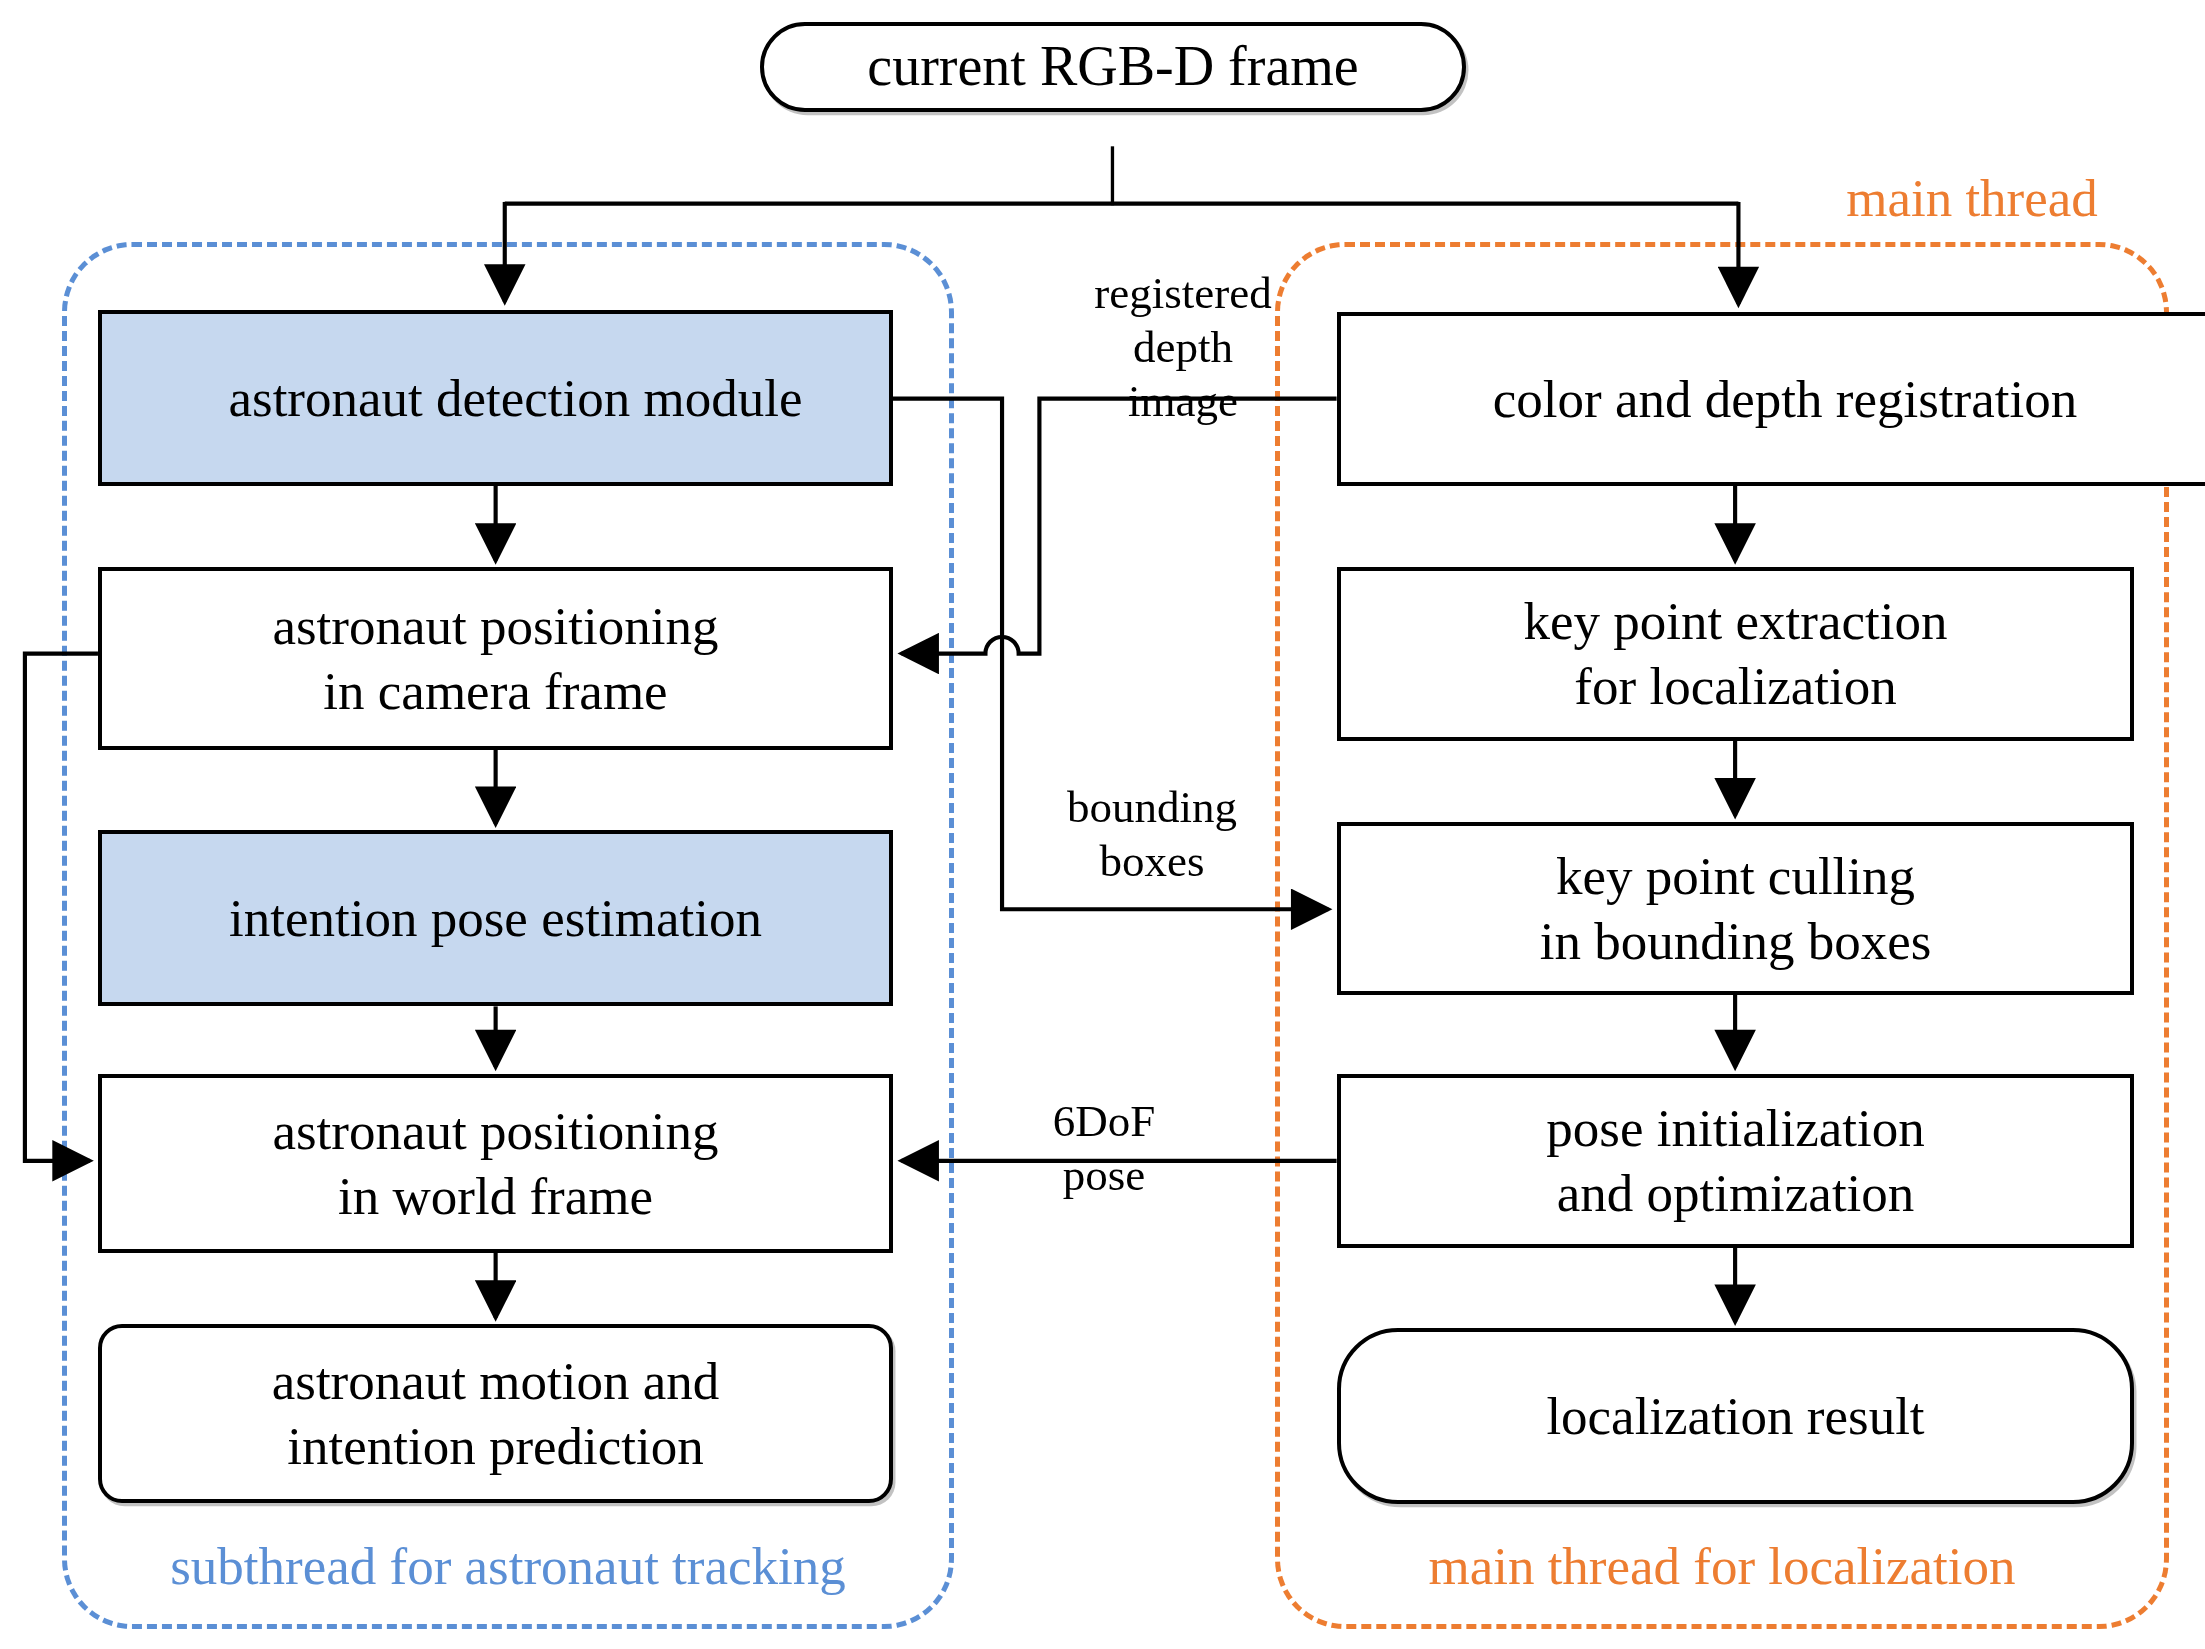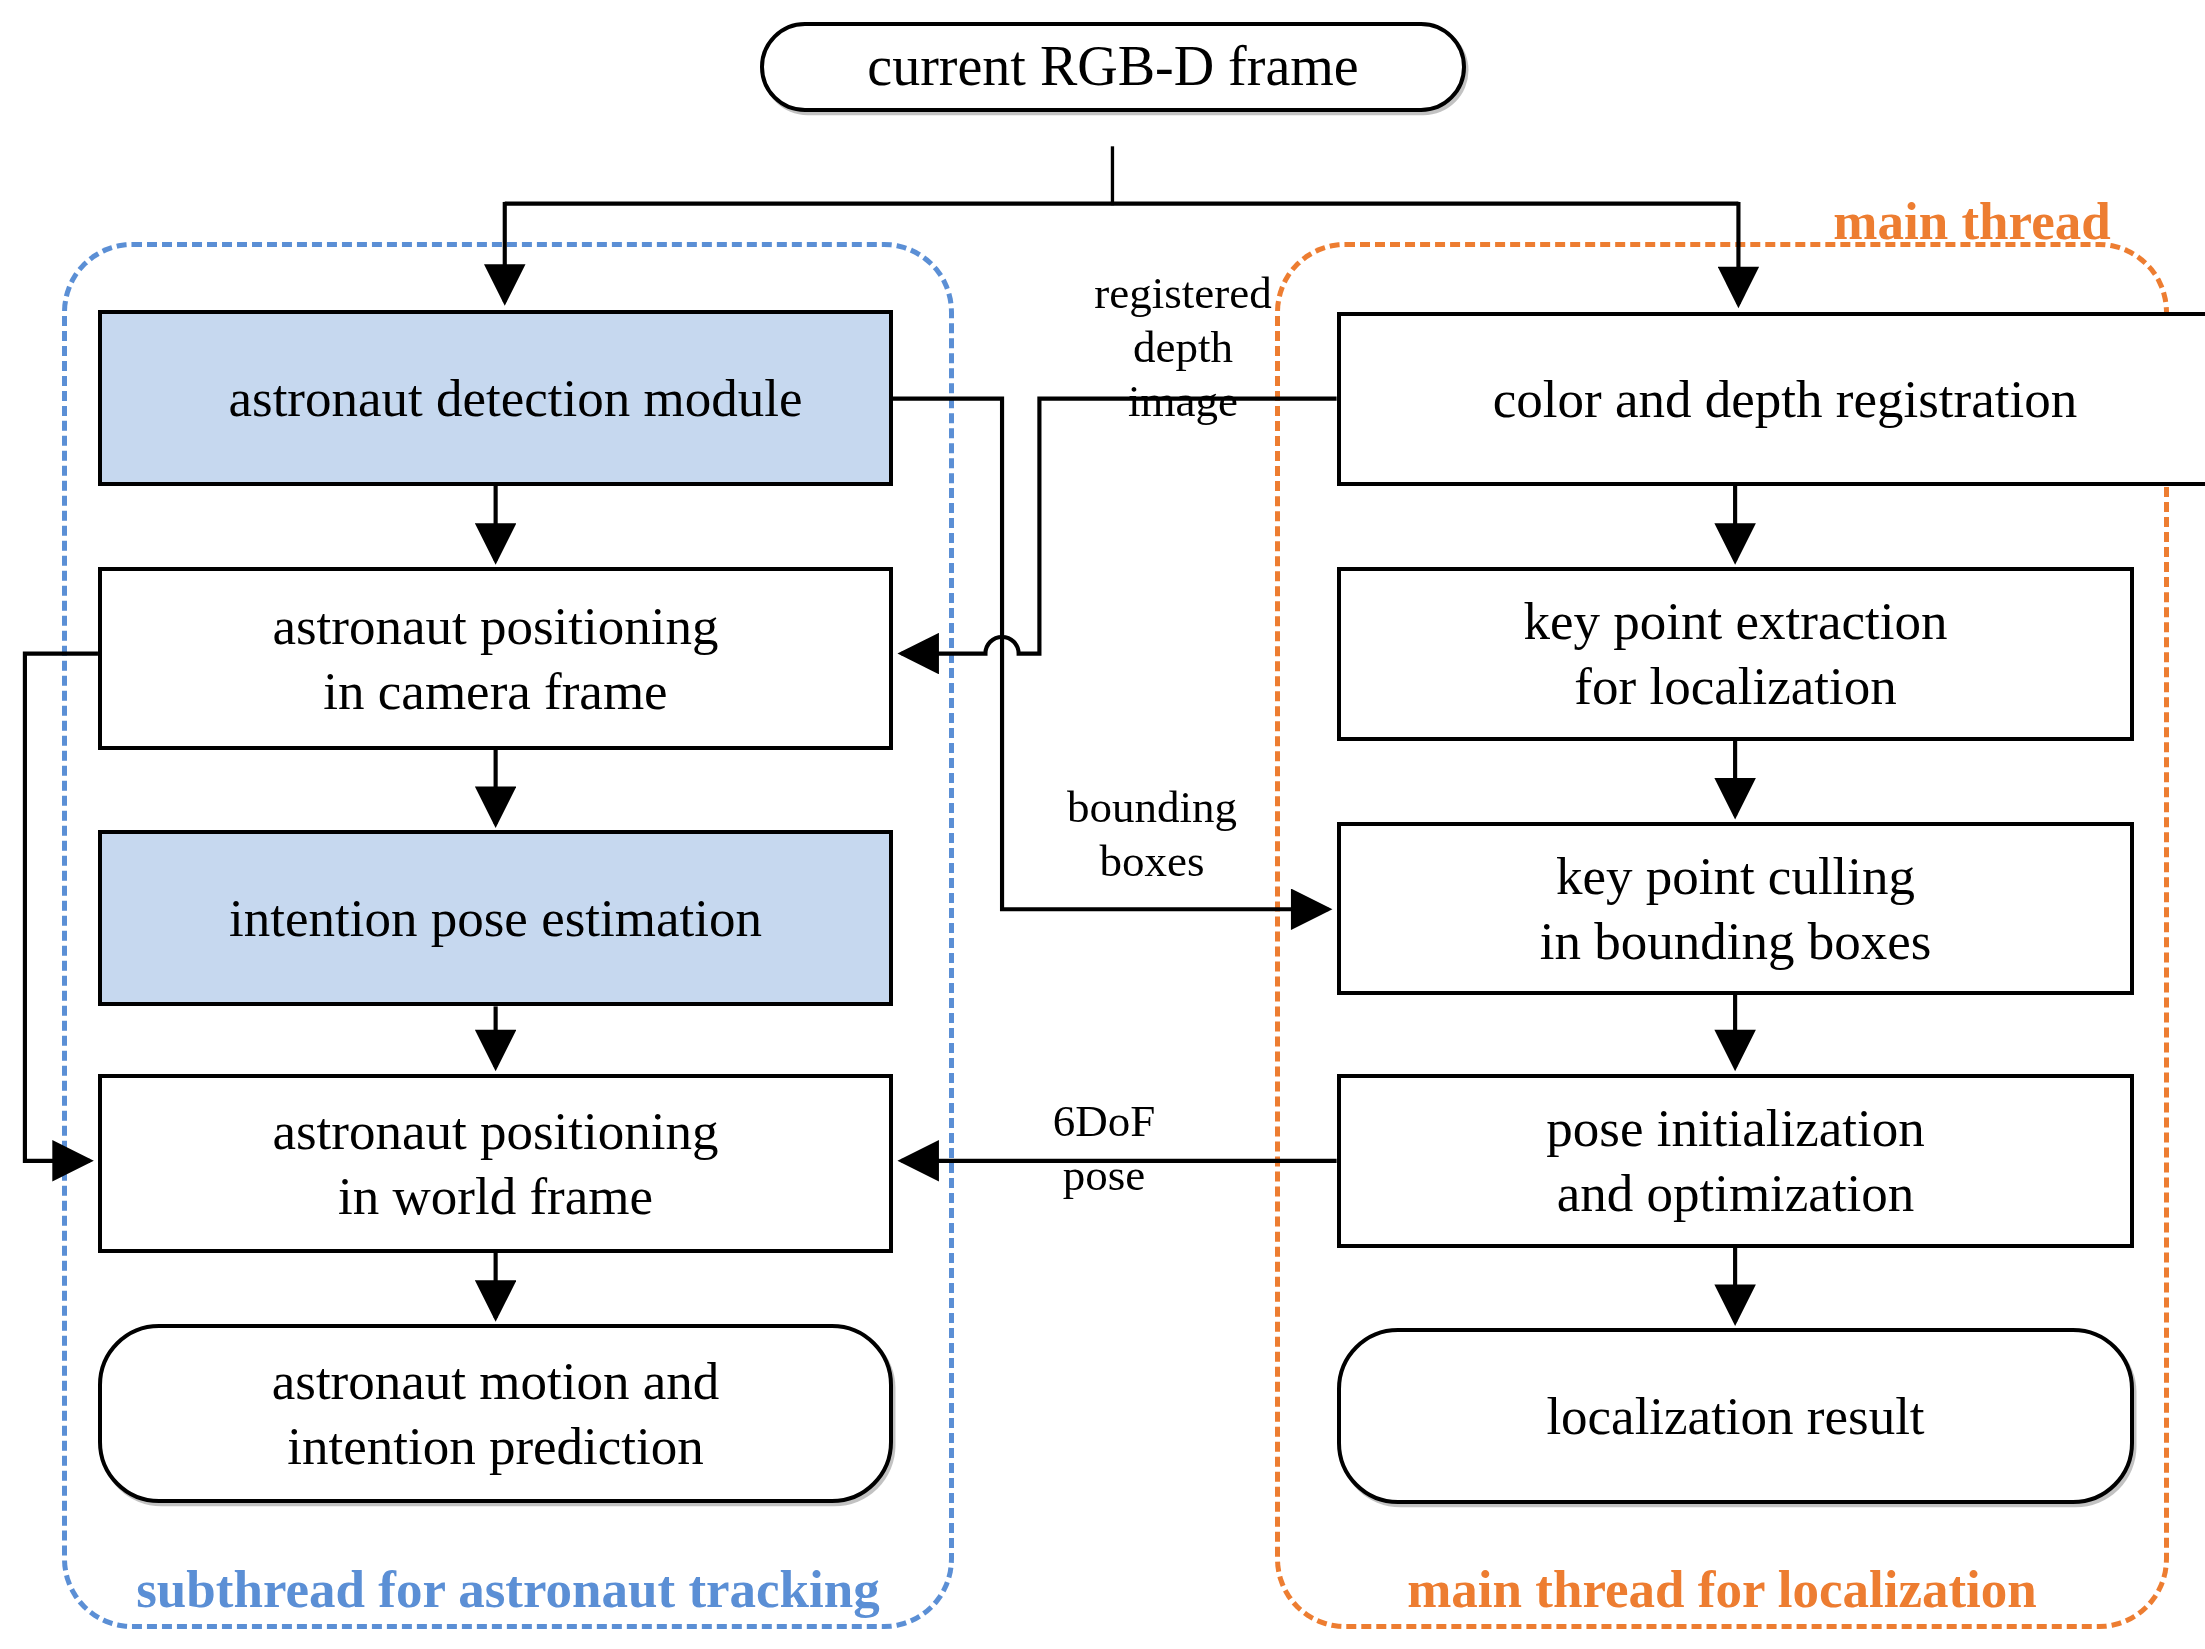--- a/index.html
+++ b/index.html
@@ -29,21 +29,21 @@
     font-size:53px;line-height:1.22;white-space:pre-line;
   }
   .node.blue{background:var(--node-fill-blue);}
   .node.rounded{border-radius:61px;box-shadow:2.5px 3.3px 0 rgba(120,120,120,.45);}
   .node.pill{border-radius:66px;font-size:56px;box-shadow:2.5px 3.3px 0 rgba(120,120,120,.45);}
   .edge-label{
     position:absolute;transform:translateX(-50%);
     font-size:45px;line-height:1.2;text-align:center;white-space:pre-line;
   }
   .thread-label{
-    position:absolute;font-weight:bold;font-size:53px;text-align:center;white-space:nowrap;margin-top:23px;
+    position:absolute;font-weight:normal;font-size:53px;text-align:center;white-space:nowrap;
   }
   .thread-label.blue{color:var(--accent-blue);}
   .thread-label.orange{color:var(--accent-orange);}
   svg{display:block;}
 </style>
 </head>
 <body>
 
 <div id="containers" class="layer">
   <div class="container-dashed blue" style="left:62px;top:242px;width:892px;height:1387px;"></div>
@@ -81,21 +81,21 @@
 
 <div id="nodes" class="layer">
   <div class="node pill" style="left:760px;top:21.6px;width:706px;height:90px;">current RGB-D frame</div>
 
   <div class="node blue" style="left:98px;top:310px;width:795px;height:176px;padding-left:40px;">astronaut detection module</div>
   <div class="node" style="left:98px;top:567px;width:795px;height:183px;">astronaut positioning
 in camera frame</div>
   <div class="node blue" style="left:98px;top:830px;width:795px;height:176px;">intention pose estimation</div>
   <div class="node" style="left:98px;top:1074px;width:795px;height:179px;">astronaut positioning
 in world frame</div>
-  <div class="node rounded" style="left:98px;top:1324px;width:795px;height:179px;">astronaut motion and
+  <div class="node rounded" style="left:98px;top:1324px;width:795px;height:179px;border-radius:24px;">astronaut motion and
 intention prediction</div>
 
   <div class="node" style="left:1337px;top:312px;width:896px;height:174px;">color and depth registration</div>
   <div class="node" style="left:1337px;top:567px;width:797px;height:174px;">key point extraction
 for localization</div>
   <div class="node" style="left:1337px;top:822px;width:797px;height:173px;">key point culling
 in bounding boxes</div>
   <div class="node" style="left:1337px;top:1074px;width:797px;height:174px;">pose initialization
 and optimization</div>
   <div class="node rounded" style="left:1337px;top:1328px;width:797px;height:176px;text-align:center;">localization result</div>

